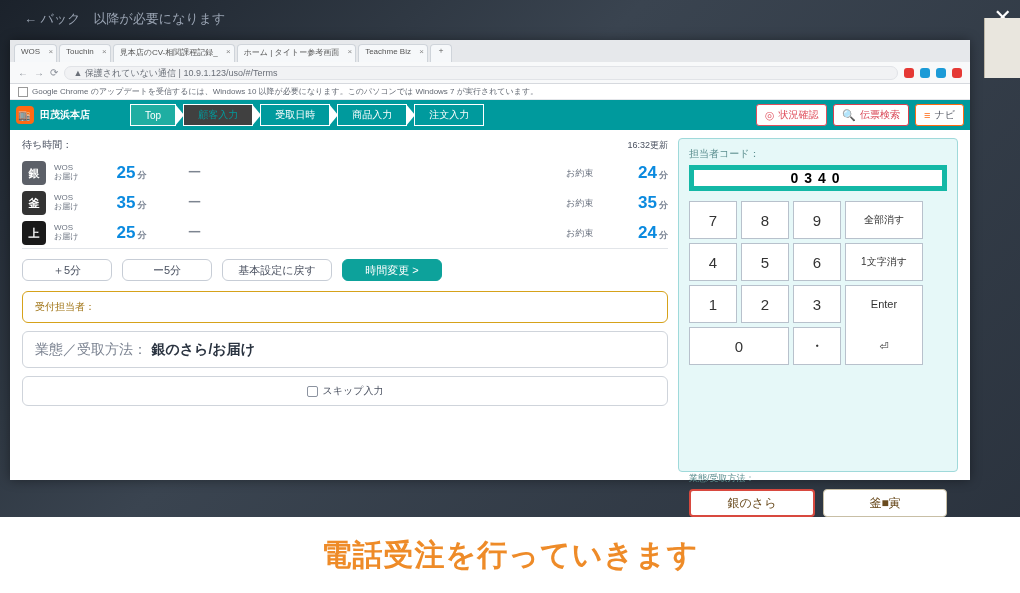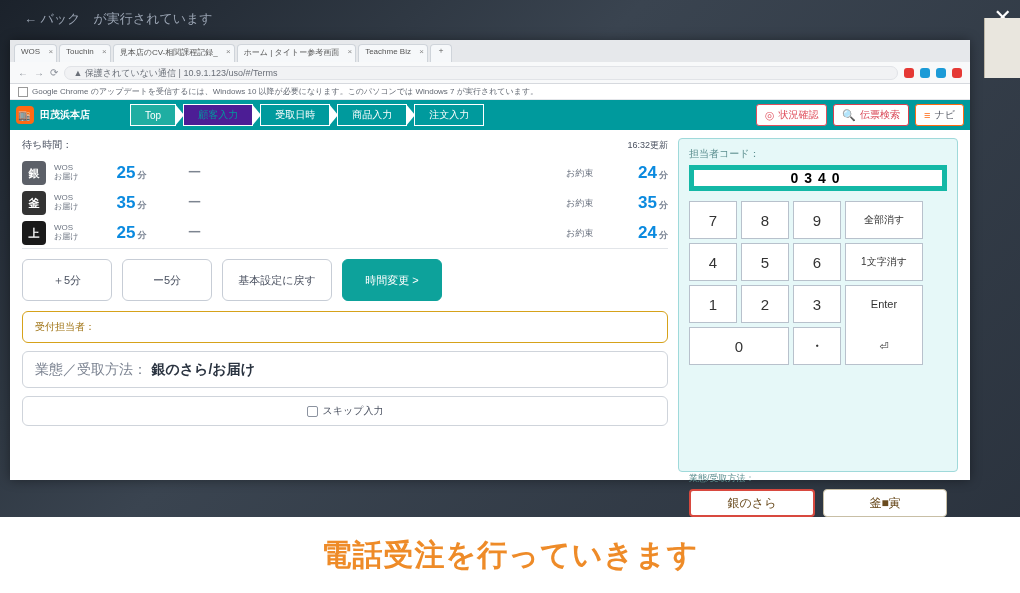--- a/index.html
+++ b/index.html
@@ -17,21 +17,21 @@
     .addrbar .exticn { width:10px; height:10px; border-radius:3px;}
     .warnbar { height:16px; background:#fff; border-bottom:1px solid #e4e6ea; font-size:8px; color:#636973; padding:2px 8px;}
     .app { height: calc(440px - 22px - 22px - 16px); background:#ffffff; display:flex; flex-direction:column;}
     .headerbar { height:30px; background:#009a9d; display:flex; align-items:center; padding:0 6px; gap:10px;}
     .store-badge { display:flex; align-items:center; gap:6px;}
     .store-icon { width:18px; height:18px; background:#ff6a13; border-radius:4px; display:flex; align-items:center; justify-content:center; color:#fff; font-size:10px;}
     .store-name { color:#fff; font-size:10px; font-weight:bold;}
     .steps { display:flex; align-items:center; gap:0; margin-left:30px;}
     .step { height:22px; background:#009a9d; color:#fff; border:1px solid #fff; font-size:10px; padding:0 14px; display:flex; align-items:center; position:relative;}
     .step.green { background:#1faea2; color:#fff; border:1px solid #fff;}
-    .step.active { background:#4c1d95; color:#009a9d;}
+    .step.active { background:#404040; color:#009a9d;}
     .step-sep { width:0; height:0; border-top:11px solid transparent; border-bottom:11px solid transparent; border-left:9px solid #fff; margin:0 -1px;}
     .right-tools { margin-left:auto; display:flex; gap:6px;}
     .toolbtn { height:22px; background:#fff; border:1px solid #e68; border-radius:3px; display:flex; align-items:center; gap:4px; padding:0 8px; font-size:10px;}
     .toolbtn .ticon { font-size:11px;}
     .toolbtn.r1 { border-color:#e0505e; color:#e0505e;}
     .toolbtn.r2 { border-color:#d84050; color:#d84050;}
     .toolbtn.r3 { border-color:#ff6a13; color:#505560;}
     .content { flex:1; display:flex; gap:10px; padding:8px 12px; }
     .left-pane { flex:1; }
     .waitbar { display:flex; align-items:center; font-size:10px; color:#4a5160; margin-bottom:6px;}
@@ -42,21 +42,21 @@
     .brand-chip.b1{ background:#5c6068;}
     .brand-chip.b2{ background:#333;}
     .brand-chip.b3{ background:#1a1a1a;}
     .brand-meta { font-size:8px; color:#6b7380; line-height:1.1;}
     .big-num { color:#0b8adf; font-size:17px; font-weight:bold; text-align:right; width:60px;}
     .unit { font-size:9px; color:#7b8594; margin-left:2px;}
     .dash { flex:0 0 80px; text-align:center; color:#7c8490; font-size:14px;}
     .small-lbl { font-size:9px; color:#6b7380; margin-left:auto; width:54px;}
     .num2 { color:#0b8adf; font-size:17px; font-weight:bold; width:40px; text-align:right;}
     .adj-row { display:flex; gap:10px; margin:10px 0;}
-    .pill { height:42px; border:1px solid #c7cdd6; border-radius:6px; background:#fff; display:flex; align-items:center; justify-content:center; font-size:11px; color:#4a5160;}
+    .pill { height:22px; border:1px solid #c7cdd6; border-radius:6px; background:#fff; display:flex; align-items:center; justify-content:center; font-size:11px; color:#4a5160;}
     .pill.w { width:90px;}
     .pill.w2 { width:110px;}
     .pill.primary { background:#0da29b; border-color:#0da29b; color:#fff; width:100px;}
     .box { border:1px solid #d6a21a; border-radius:6px; padding:8px 12px; margin-bottom:8px; font-size:10px; color:#a07415;}
     .brand-method { border:1px solid #cfd4db; border-radius:6px; padding:8px 12px; margin-bottom:8px;}
     .brand-method .lbl { font-size:14px; color:#7a8290;}
     .brand-method .val { font-size:14px; color:#2a3340; font-weight:bold;}
     .skipbox { border:1px solid #cfd4db; border-radius:6px; padding:7px 12px; text-align:center; font-size:10px; color:#4a5160;}
     .skipbox .cb { display:inline-block; width:11px; height:11px; border:1px solid #8c93a0; border-radius:2px; margin-right:5px; vertical-align:middle;}
     .right-pane { width:280px; background:#e6f8f8; border:1px solid #9fd9da; border-radius:4px; padding:8px 10px; position:relative;}
@@ -76,21 +76,21 @@
     .caption-bar { position:absolute; left:0; right:0; bottom:0; height:76px; background:#fff; display:flex; align-items:center; justify-content:center;}
     .caption-text { color:#ee8b28; font-size:30px; font-weight:bold; letter-spacing:1px;}
     .edge-note { position:absolute; right:0; top:18px; width:36px; height:60px; background:#e9e6de; border-left:1px solid #bdb6a6;}
     .back-blur { position:absolute; left:24px; top:10px; font-size:13px; color:#9aa4b3; }
     .checkbox-generic { display:inline-block; width:10px; height:10px; border:1px solid #999; margin-right:4px; vertical-align:middle;}
   </style>
 </head>
 <body>
 
 <div class="photo-wrap">
-  <div class="back-blur">← バック　が実行されています</div>
+  <div class="back-blur">← バック　以降が必要になります</div>
   <div class="modal-close">✕</div>
   <div class="edge-note"></div>
 
   <div class="monitor">
     <div class="browser-tabs">
       <div class="tab"><span>WOS</span><span class="x">×</span></div>
       <div class="tab"><span>Touchin</span><span class="x">×</span></div>
       <div class="tab"><span>見本店のCV-相関課程記録_</span><span class="x">×</span></div>
       <div class="tab"><span>ホーム | タイトー参考画面</span><span class="x">×</span></div>
       <div class="tab"><span>Teachme Biz</span><span class="x">×</span></div>

